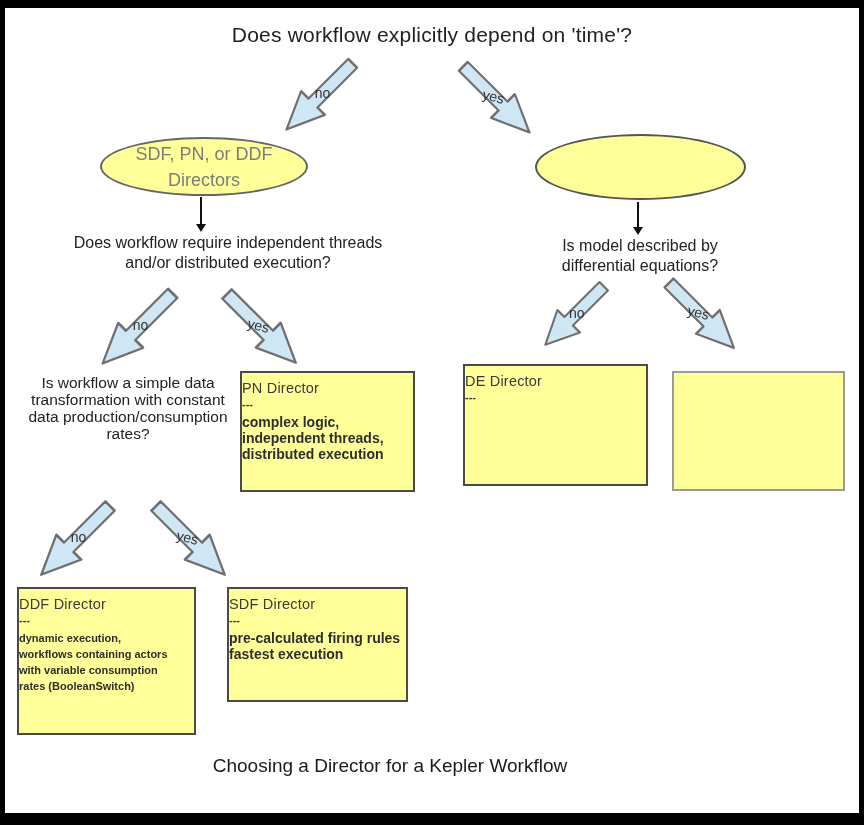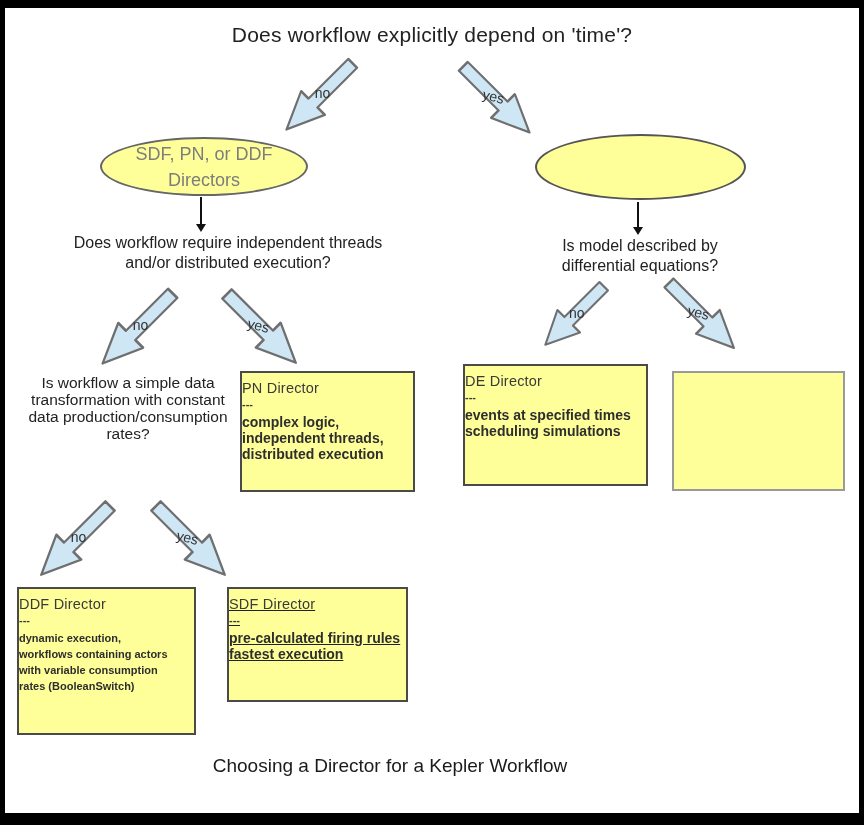--- a/index.html
+++ b/index.html
@@ -120,22 +120,20 @@
   <div class="nbox" style="left:240px; top:371px; width:175px; height:121px;">
     <div class="btitle">PN Director</div>
     <div class="bsep">---</div>
     <div class="bbody">complex logic,
 independent threads,
 distributed execution</div>
   </div>
   <div class="nbox" style="left:463px; top:364px; width:185px; height:122px;">
     <div class="btitle">DE Director</div>
     <div class="bsep">---</div>
-    <div class="bbody">events at specified times
-scheduling simulations</div>
   </div>
   <div class="nbox empty" style="left:672px; top:371px; width:173px; height:120px;">
     <div class="btitle"></div>
   </div>
 
   <div class="diag-arrow no" style="left:75px; top:541px; width:106px; height:44px;">
     <svg viewBox="0 0 120 60" preserveAspectRatio="none">
       <polygon points="4,21 70,21 70,6 114,30 70,54 70,39 4,39"></polygon>
     </svg>
     <span class="albl">no</span>
@@ -148,21 +146,21 @@
   </div>
 
   <div class="nbox" style="left:17px; top:587px; width:179px; height:148px;">
     <div class="btitle">DDF Director</div>
     <div class="bsep">---</div>
     <div class="bbody" style="font-size:11px;">dynamic execution,
 workflows containing actors
 with variable consumption
 rates (BooleanSwitch)</div>
   </div>
-  <div class="nbox" style="left:227px; top:587px; width:181px; height:115px;text-decoration:underline;">
+  <div class="nbox" style="left:227px; top:587px; width:181px; height:115px;">
     <div class="btitle">SDF Director</div>
     <div class="bsep">---</div>
     <div class="bbody">pre-calculated firing rules
 fastest execution</div>
   </div>
 
   <div class="caption" style="top:755px;">Choosing a Director for a Kepler Workflow</div>
 </div>
 
 </body></html>

